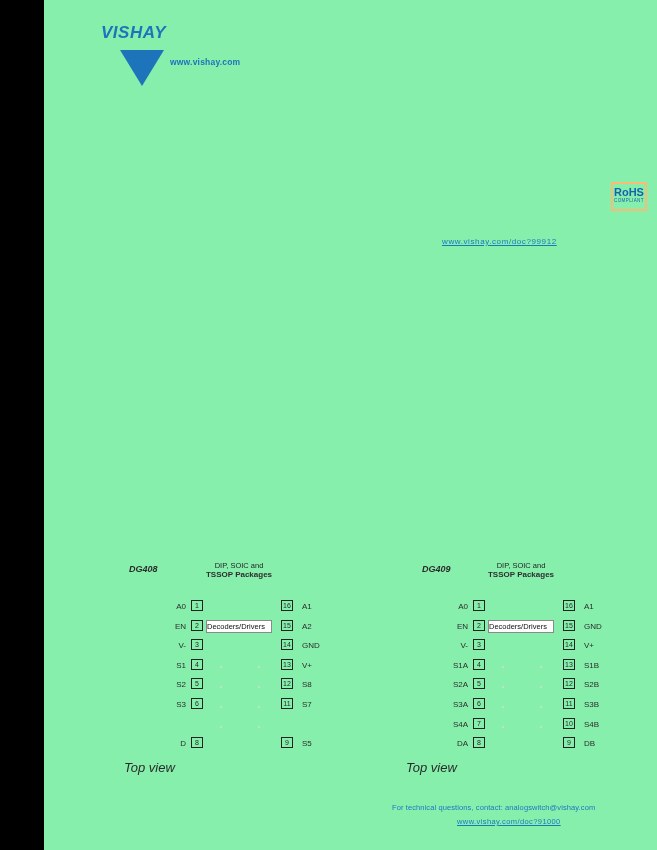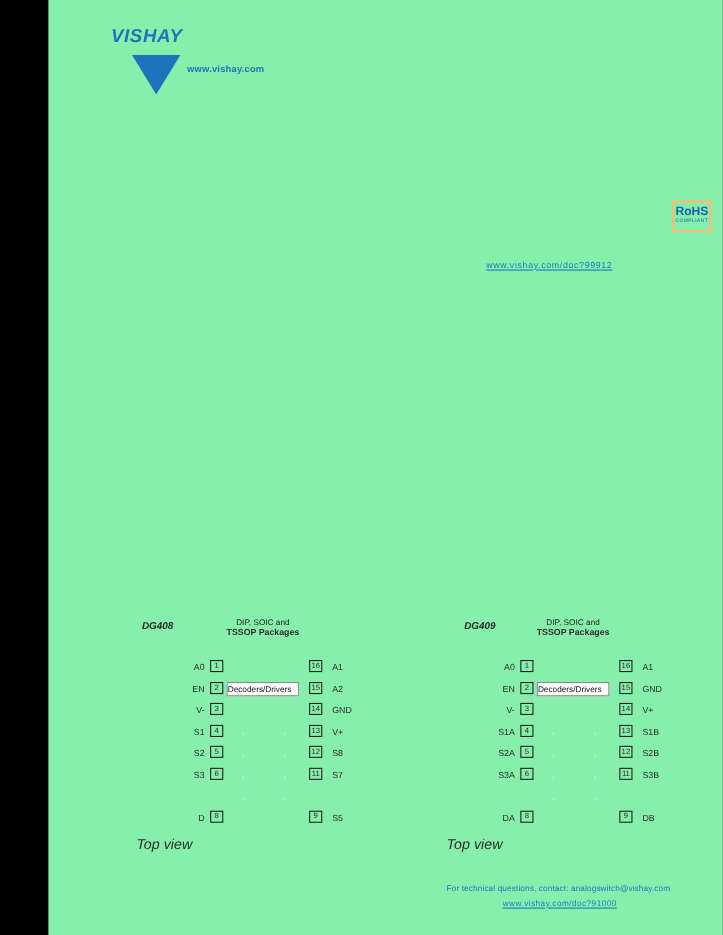--- a/index.html
+++ b/index.html
@@ -83,21 +83,21 @@
     position:absolute;width:2px;height:2px;background:#d8d8d8;border-radius:50%;
   }
 
   .topview-caption{
     position:absolute;left:0;right:0;top:202px;text-align:left;
     color:#2a2a2a;font-size:13px;font-style:italic;
   }
 
   
   .footer-contact{
-    position:absolute;left:318px;top:803px;
+    position:absolute;left:304px;top:803px;
     color:#1b79c1;font-size:7.5px;letter-spacing:0.1px;padding-left:44px;
   }
   .footer-doclink{
     position:absolute;left:413px;top:817px;
     color:#1b79c1;font-size:7.5px;letter-spacing:0.4px;
     text-decoration:underline;
     text-align:right;
   }
 </style>
 </head>
@@ -216,20 +216,26 @@
       <span class="pinbox pl">5</span>
       <span class="pinbox pr">12</span>
       <span class="lbl-right">S2B</span>
     </div>
     <div class="pin-row" style="top:140px">
       <span class="lbl-left">S3A</span>
       <span class="pinbox pl">6</span>
       <span class="pinbox pr">11</span>
       <span class="lbl-right">S3B</span>
     </div>
+    <div class="pin-row" style="top:159.6px">
+      <span class="lbl-left">S4A</span>
+      <span class="pinbox pl">7</span>
+      <span class="pinbox pr">10</span>
+      <span class="lbl-right">S4B</span>
+    </div>
     <div class="pin-row" style="top:179.2px">
       <span class="lbl-left">DA</span>
       <span class="pinbox pl">8</span>
       <span class="pinbox pr">9</span>
       <span class="lbl-right">DB</span>
     </div>
 
     <div class="decoder-box">Decoders/Drivers</div>
 
     <span class="switch-dot" style="left:96px;top:108px"></span>

